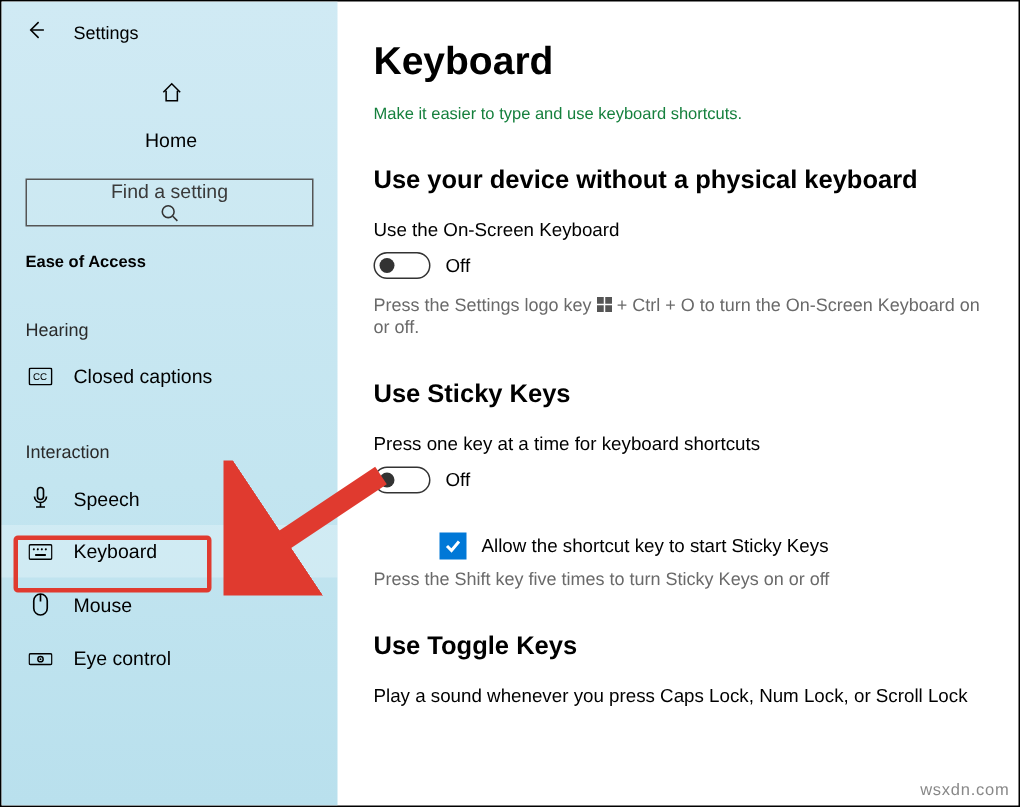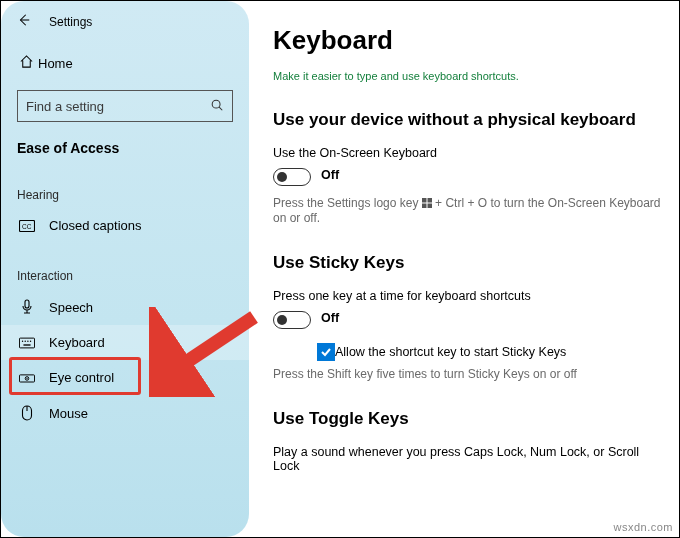--- a/index.html
+++ b/index.html
@@ -14,63 +14,64 @@
     position: relative;
     border: 1px solid #000;
   }
   .app {
     display: flex;
     width: 100%;
     height: 100%;
   }
   
   .sidebar {
-    width: 248px;
+    width: 224px;
     background: linear-gradient(to bottom, #d0eaf4 0%, #c3e5f0 60%, #b9e0ed 100%);
     padding: 8px 0 0 0;
     display: flex;
     flex-direction: column;
     flex-shrink: 0;
-    border-radius: 23px;
   }
   .sidebar-header {
     display: flex;
     align-items: center;
     padding: 4px 10px 14px 16px;
     gap: 18px;
   }
   .sidebar-header .title {
     font-size: 12px;
     font-weight: 400;
   }
   .home-row {
     display: flex;
     align-items: center;
     padding: 10px 16px 10px 18px;
-    gap: 4px;
+    gap: 14px;
     cursor: pointer;
+    flex-direction: column;
   }
   .home-row .label { font-size: 13px; }
   .search-box {
     margin: 8px 16px 14px 16px;
     border: 1px solid #555;
     background: rgba(255,255,255,0.05);
     height: 32px;
     display: flex;
     align-items: center;
     padding: 0 8px 0 8px;
     justify-content: space-between;
+    flex-direction: column;
   }
   .search-box .placeholder {
     color: #3a3a3a;
     font-size: 13px;
   }
   .group-header {
     padding: 4px 16px 6px 16px;
-    font-size: 14px;
+    font-size: 11px;
     font-weight: 600;
   }
   .subgroup-header {
     padding: 4px 16px 6px 16px;
     font-size: 12px;
     color: #2a2a2a;
     margin-top: 22px;
   }
   .side-item {
     display: flex;
@@ -125,24 +126,23 @@
     font-weight: 600;
     margin-bottom: 16px;
   }
   .section { margin-bottom: 28px; }
   .setting-label {
     font-size: 12.5px;
     margin-bottom: 8px;
   }
   .toggle {
     display: flex;
-    align-items: flex-start;
+    align-items: center;
     gap: 10px;
     margin-bottom: 10px;
-    font-weight: bold;
   }
   .toggle-switch {
     width: 38px;
     height: 18px;
     border: 1.5px solid #333;
     border-radius: 10px;
     position: relative;
     background: #fff;
     cursor: pointer;
   }
@@ -160,21 +160,22 @@
     font-size: 12px;
     color: #6a6a6a;
   }
   .hint .winlogo {
     display: inline-block;
     vertical-align: -1px;
   }
   .checkbox-row {
     display: flex;
     align-items: center;
-    margin: 14px 0 6px 0;
+    gap: 10px;
+    margin: 26px 0 6px 0;
     padding-left: 44px;
   }
   .checkbox {
     width: 18px;
     height: 18px;
     background: #0078d7;
     display: flex;
     align-items: center;
     justify-content: center;
     cursor: pointer;
@@ -260,37 +261,37 @@
             <circle cx="10" cy="4" r="0.8" fill="#000"></circle>
             <circle cx="13" cy="4" r="0.8" fill="#000"></circle>
             <rect x="5" y="7.5" width="8" height="1.5" fill="#000"></rect>
           </svg>
       </span>
       <span>Keyboard</span>
     </div>
 
     <div class="side-item">
       <span class="icon">
+        <svg width="12" height="16" viewBox="0 0 12 16">
+            <rect x="1.5" y="1" width="9" height="14" rx="4.5" stroke="#000" stroke-width="1.1" fill="none"></rect>
+            <line x1="6" y1="1" x2="6" y2="6" stroke="#000" stroke-width="1.1"></line>
+          </svg>
+      </span>
+      <span>Mouse</span>
+    </div>
+
+    <div class="side-item">
+      <span class="icon">
         <svg width="18" height="12" viewBox="0 0 18 12">
             <rect x="0.5" y="2.5" width="17" height="8" rx="1" stroke="#000" stroke-width="1.1" fill="none"></rect>
             <circle cx="9" cy="6.5" r="2" stroke="#000" stroke-width="1.1" fill="none"></circle>
             <circle cx="9" cy="6.5" r="0.7" fill="#000"></circle>
           </svg>
       </span>
       <span>Eye control</span>
-    </div>
-
-    <div class="side-item">
-      <span class="icon">
-        <svg width="12" height="16" viewBox="0 0 12 16">
-            <rect x="1.5" y="1" width="9" height="14" rx="4.5" stroke="#000" stroke-width="1.1" fill="none"></rect>
-            <line x1="6" y1="1" x2="6" y2="6" stroke="#000" stroke-width="1.1"></line>
-          </svg>
-      </span>
-      <span>Mouse</span>
     </div>
   </div>
 
   <div class="content">
     <h1>Keyboard</h1>
     <p class="subtitle">Make it easier to type and use keyboard shortcuts.</p>
 
     <div class="section">
       <h2>Use your device without a physical keyboard</h2>
       <p class="setting-label">Use the On-Screen Keyboard</p>

